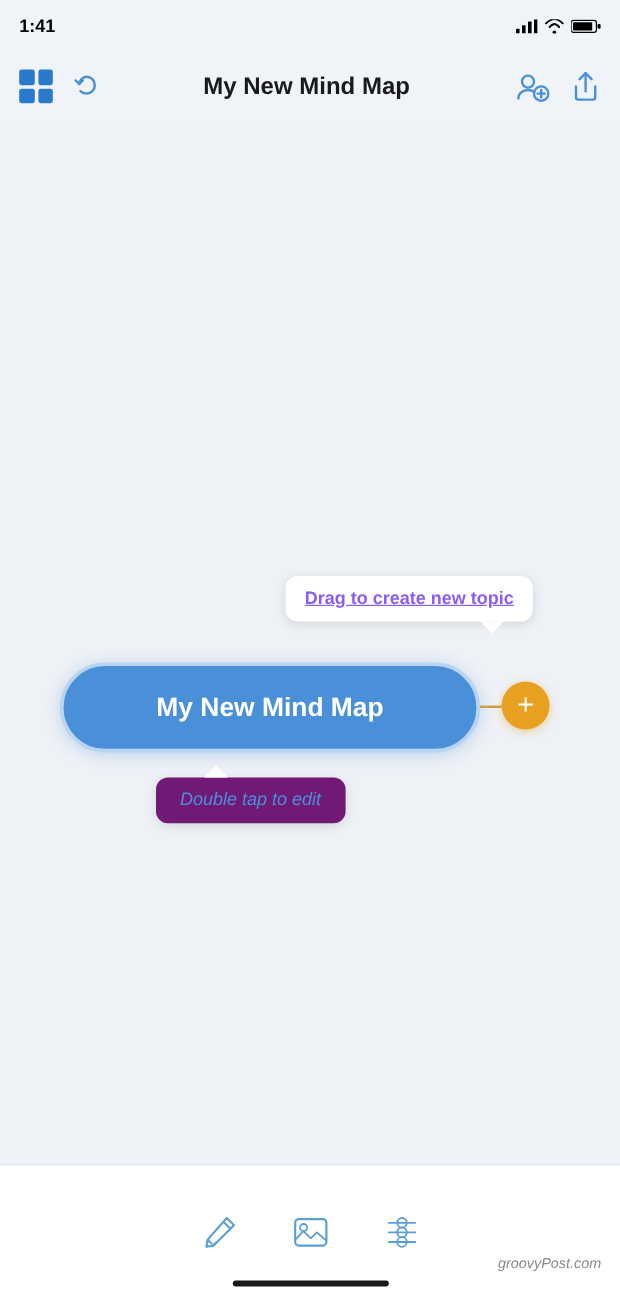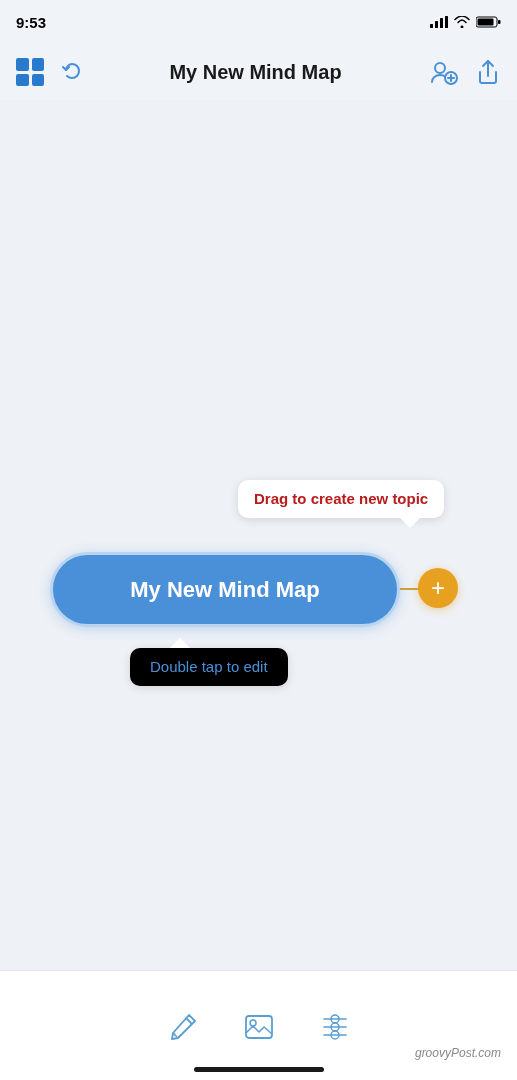--- a/index.html
+++ b/index.html
@@ -130,23 +130,24 @@
     .tooltip-drag::after {
       content: '';
       position: absolute;
       bottom: -10px;
       right: 24px;
       border-left: 10px solid transparent;
       border-right: 10px solid transparent;
       border-top: 10px solid white;
     }
     .tooltip-drag-text {
-      color: #b91c1c;
+      color: #8b5cf6;
       font-size: 15px;
       font-weight: 600;
+      text-decoration: underline;
     }
 
     
     .mindmap-node {
       position: absolute;
       top: 452px;
       left: 50px;
       width: 350px;
       height: 75px;
       background: #4a90d9;
@@ -190,25 +191,26 @@
       font-weight: 400;
       box-shadow: 0 2px 8px rgba(232,160,32,0.4);
       cursor: pointer;
     }
 
     
     .tooltip-edit {
       position: absolute;
       top: 548px;
       left: 130px;
-      background: #000000;
+      background: #701a75;
       border-radius: 10px;
       padding: 10px 20px;
       box-shadow: 0 2px 10px rgba(0,0,0,0.12);
       white-space: nowrap;
+      font-style: italic;
     }
     .tooltip-edit::before {
       content: '';
       position: absolute;
       top: -10px;
       left: 40px;
       border-left: 10px solid transparent;
       border-right: 10px solid transparent;
       border-bottom: 10px solid white;
     }
@@ -269,21 +271,21 @@
 
     
     svg {
       display: block;
     }
   </style>
 </head>
 <body>
 
 <div class="status-bar">
-  <span class="status-time">9:53</span>
+  <span class="status-time">1:41</span>
   <div class="status-icons">
     <svg width="18" height="12" viewBox="0 0 18 12">
       <rect x="0" y="8" width="3" height="4" rx="0.5" fill="#000"></rect>
       <rect x="5" y="5" width="3" height="7" rx="0.5" fill="#000"></rect>
       <rect x="10" y="2" width="3" height="10" rx="0.5" fill="#000"></rect>
       <rect x="15" y="0" width="3" height="12" rx="0.5" fill="#000"></rect>
     </svg>
     <svg width="16" height="12" viewBox="0 0 16 12">
       <path d="M8 9.5 C8.8 9.5 9.5 10.2 9.5 11 C9.5 11.8 8.8 12.5 8 12.5 C7.2 12.5 6.5 11.8 6.5 11 C6.5 10.2 7.2 9.5 8 9.5Z" fill="#000"></path>
       <path d="M4 6.5 C5.6 4.9 7.2 4 8 4 C8.8 4 10.4 4.9 12 6.5" stroke="#000" stroke-width="1.5" fill="none" stroke-linecap="round"></path>

